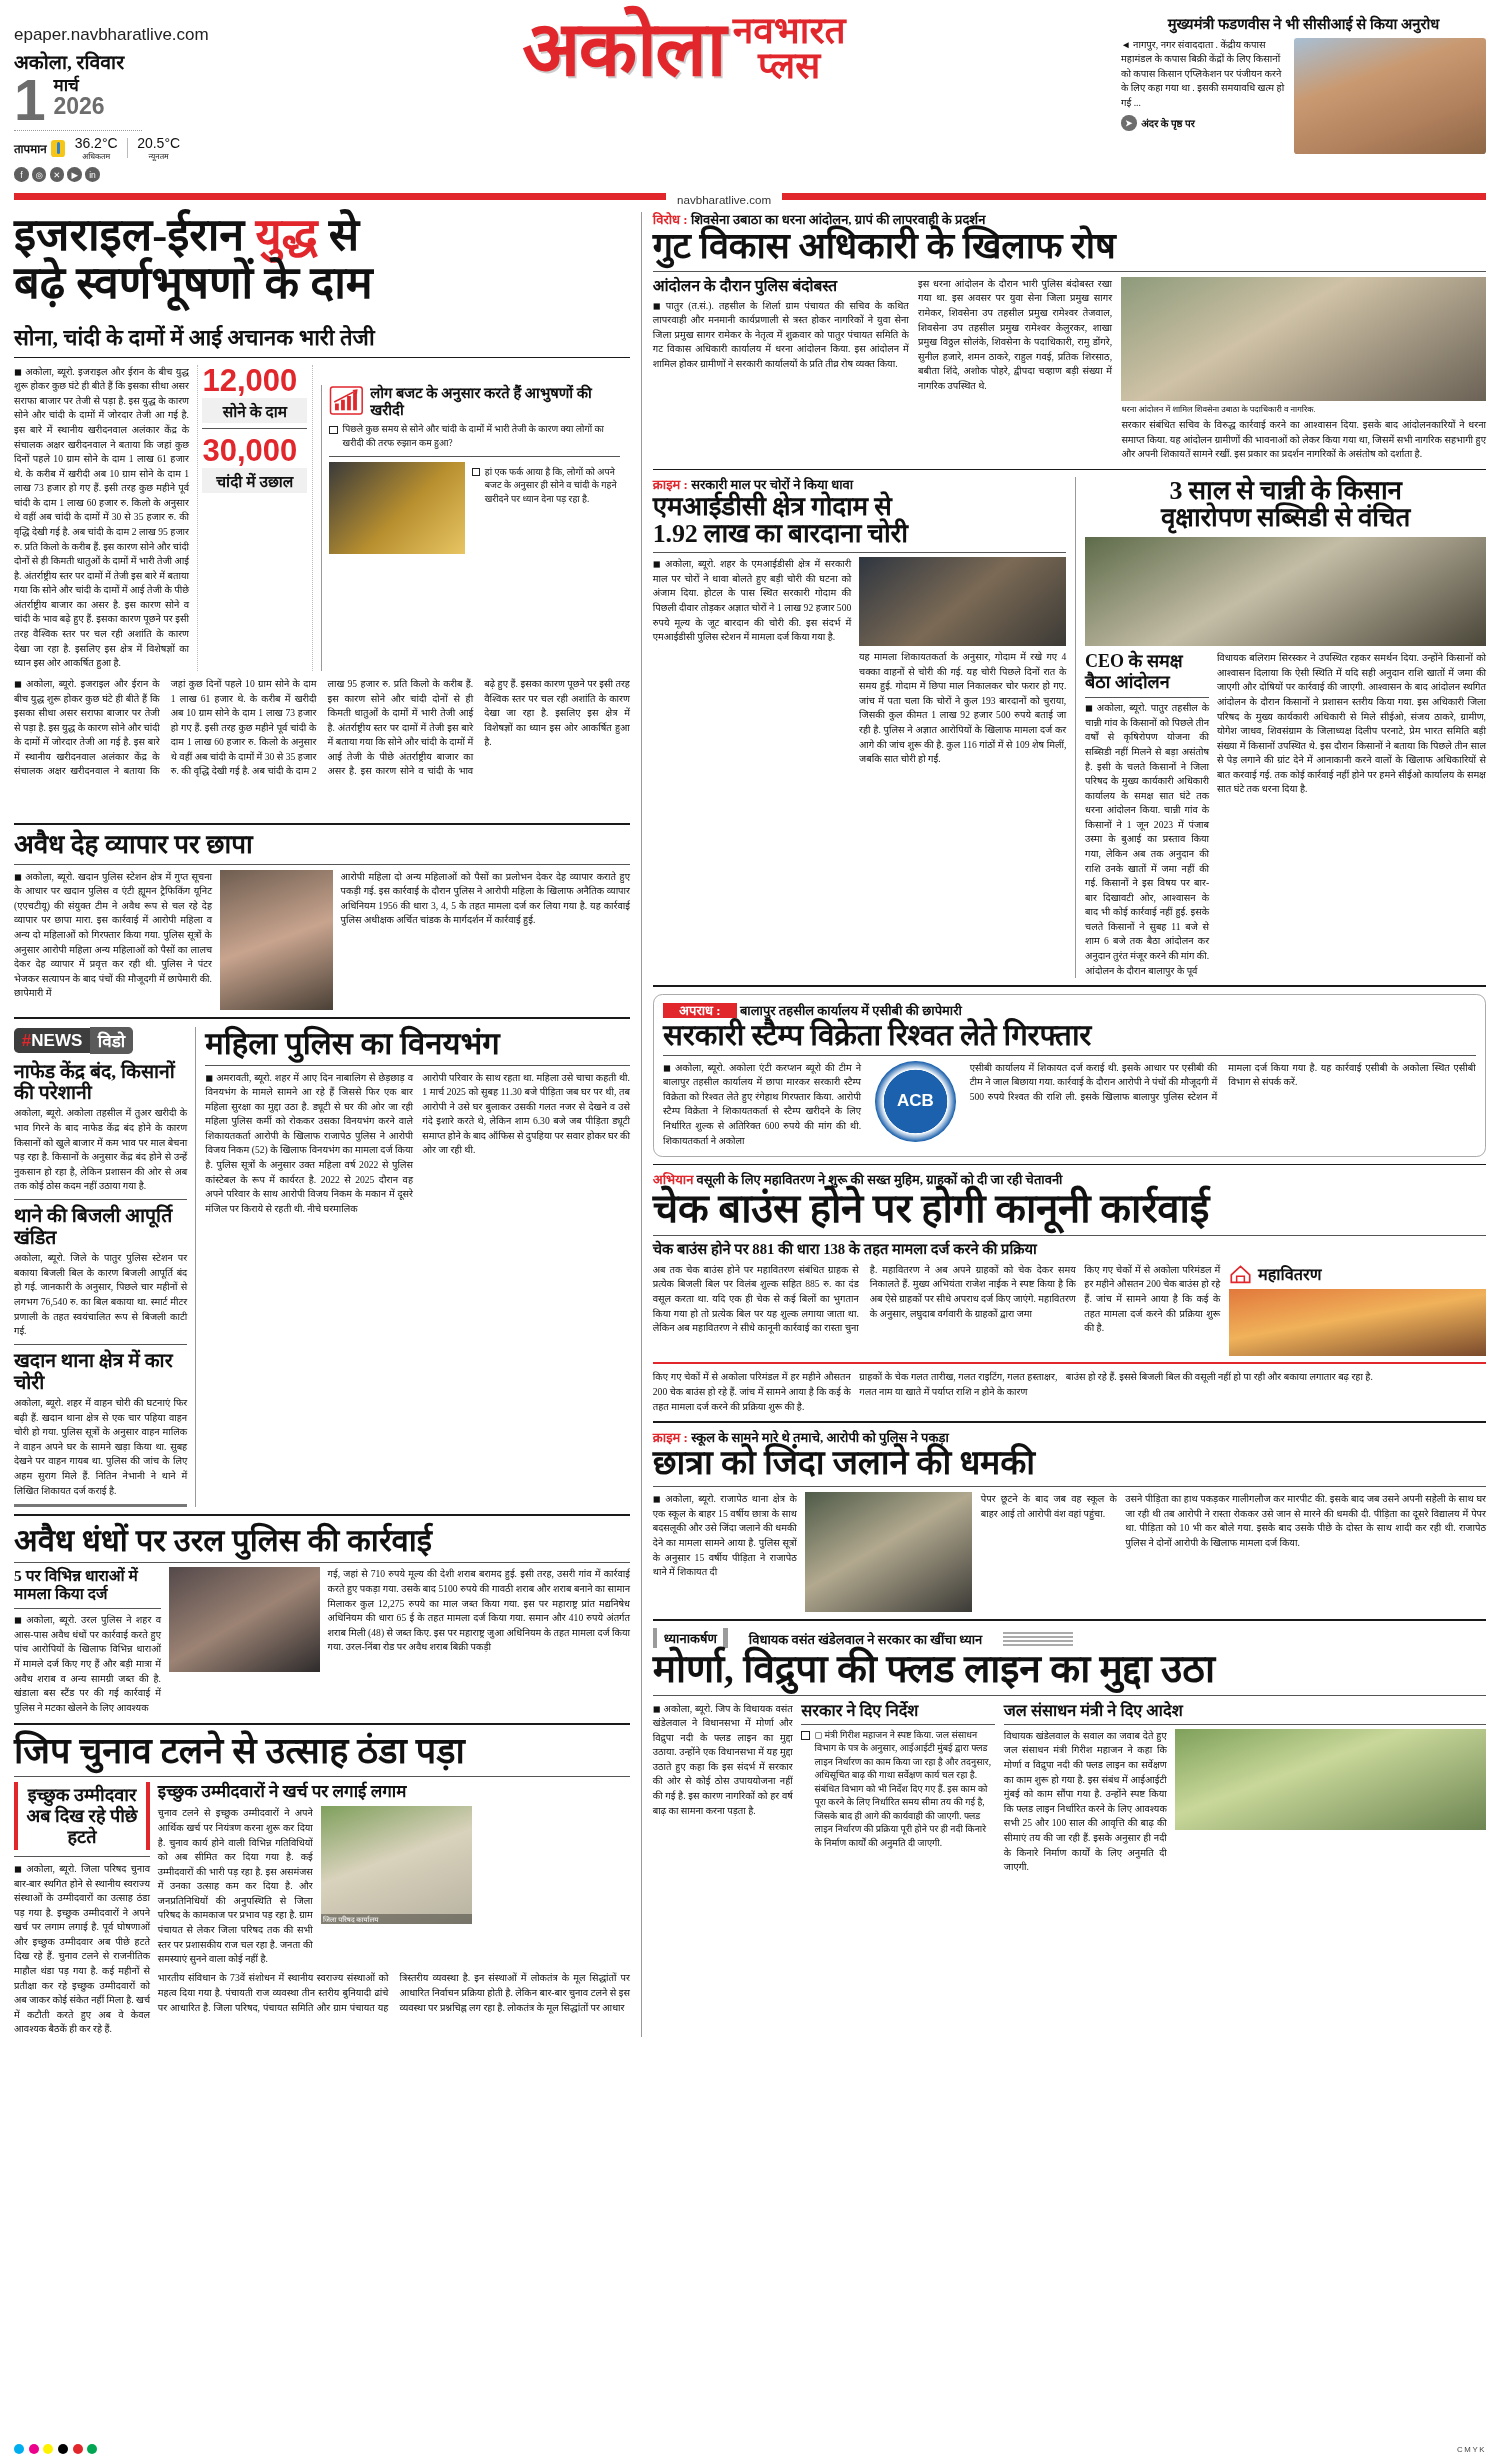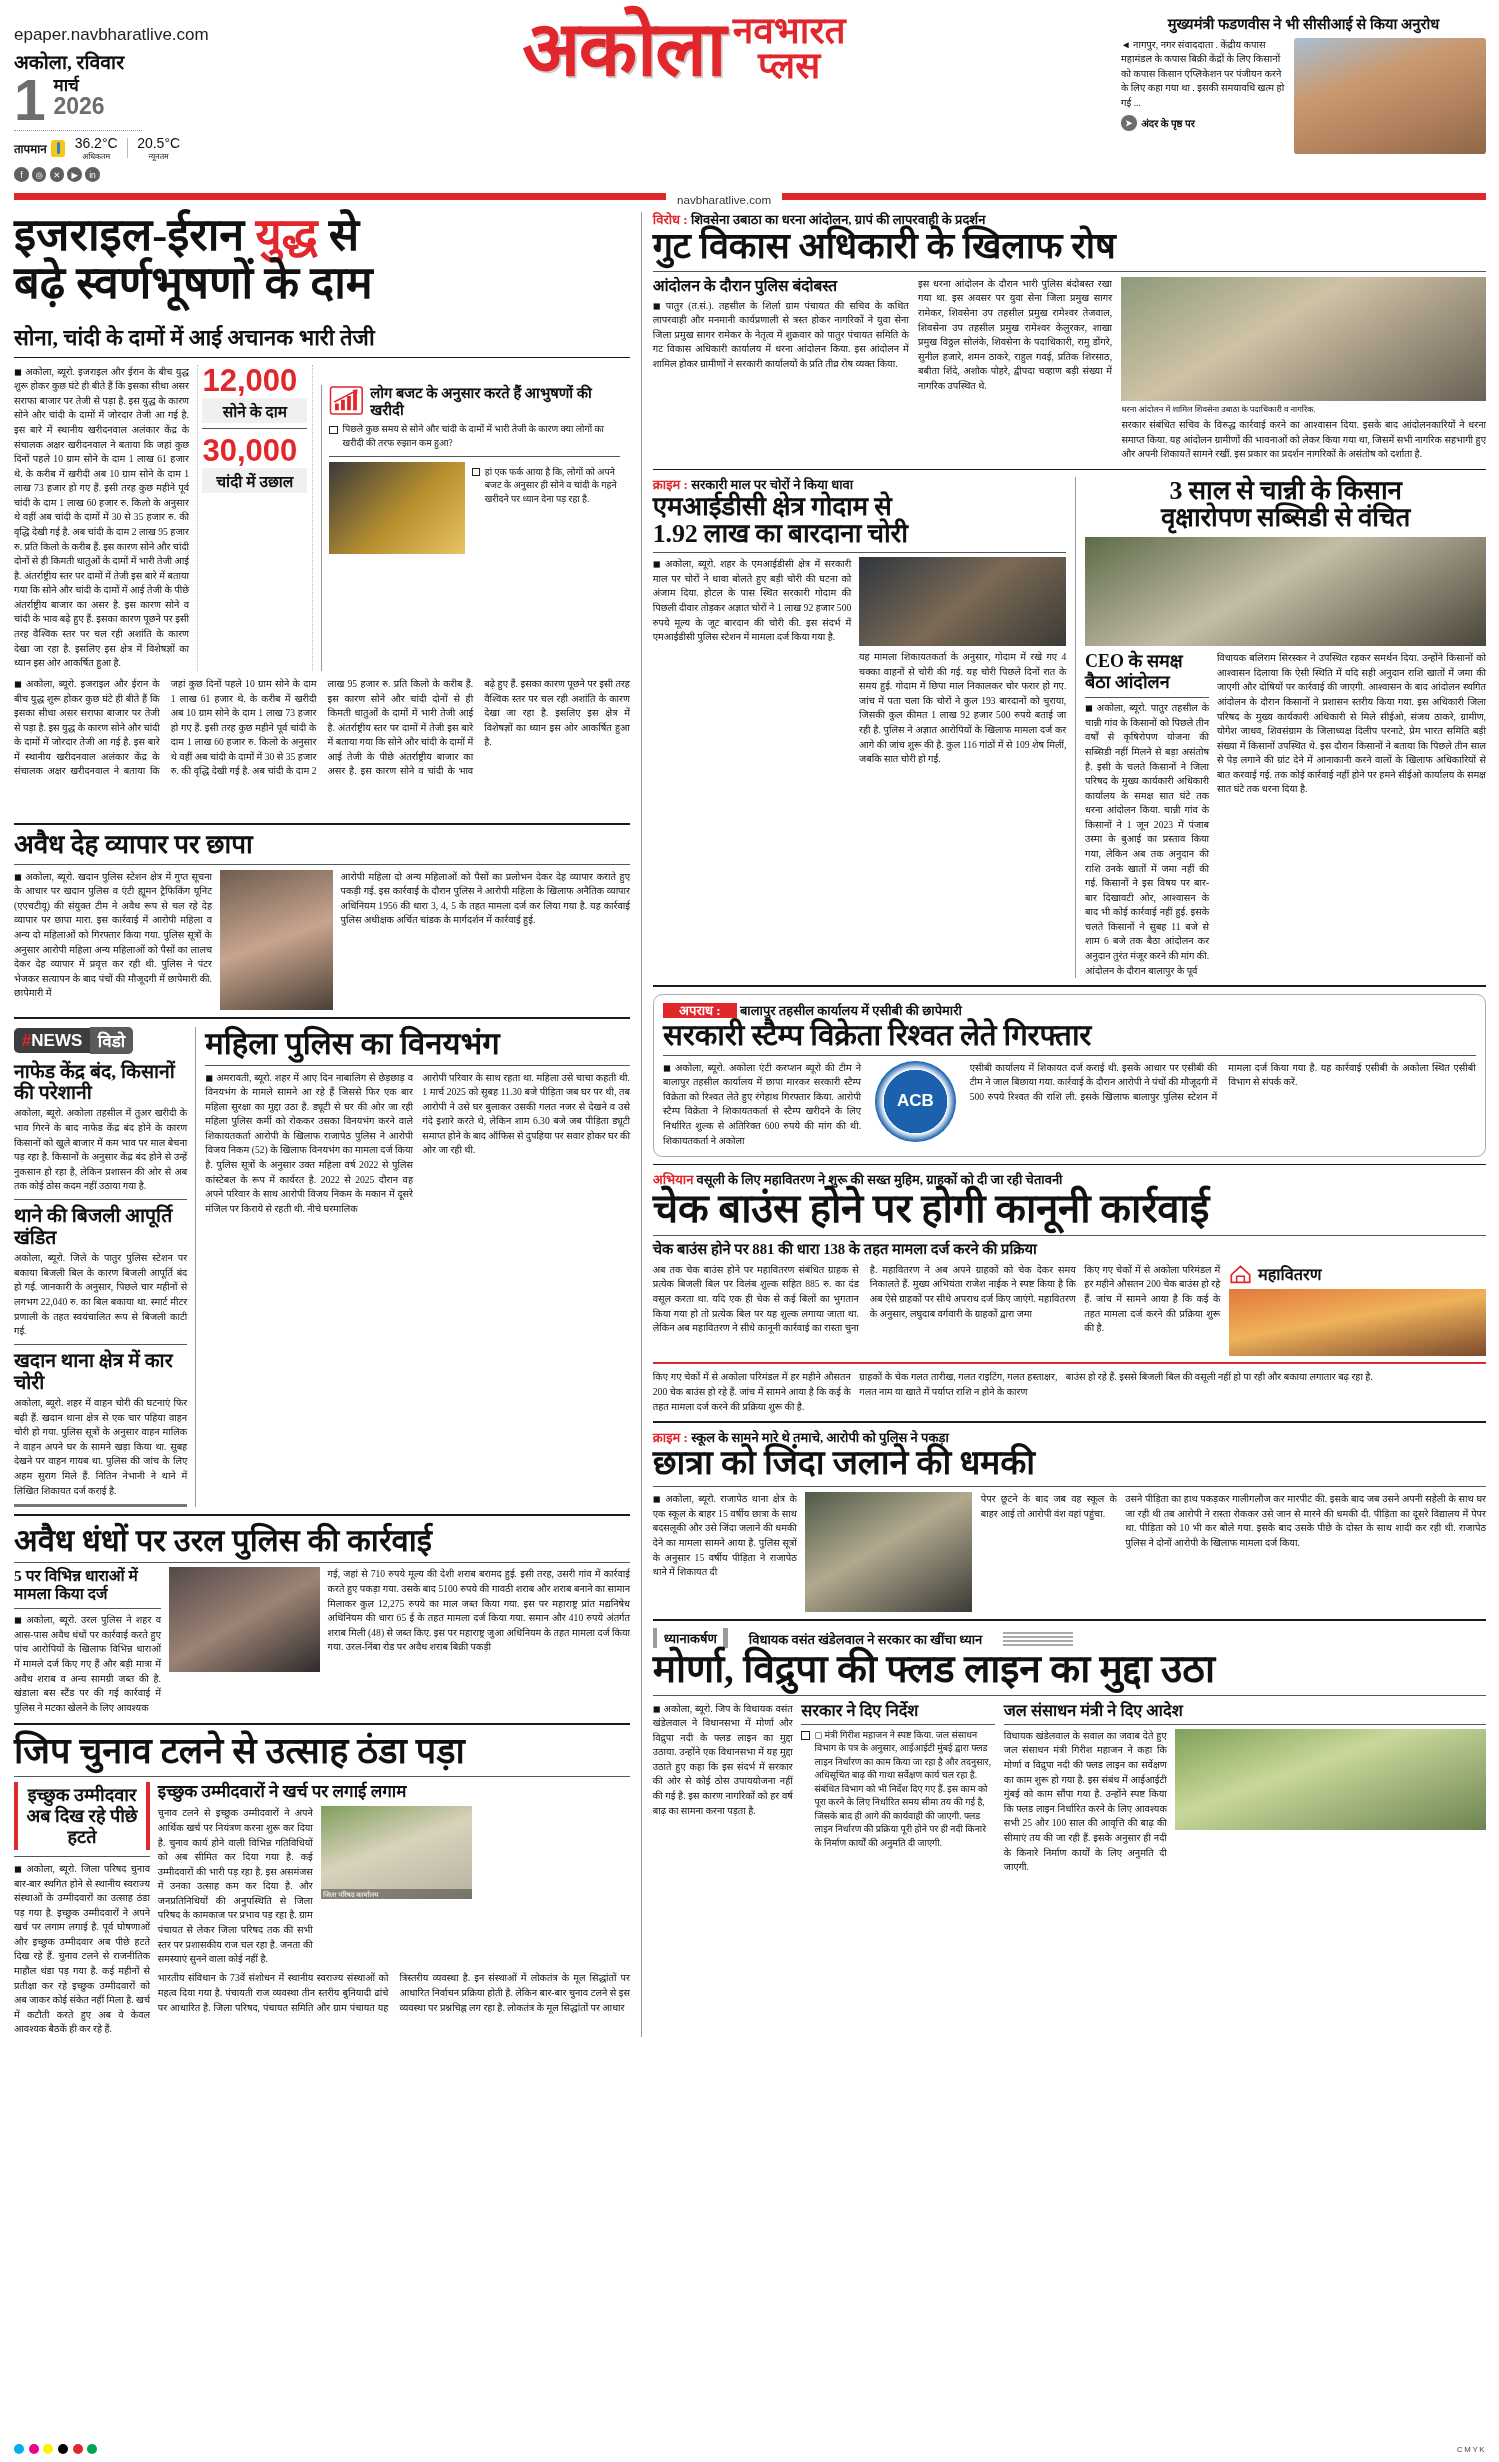--- a/index.html
+++ b/index.html
@@ -266,21 +266,21 @@
           <div class="newsvideo">
             <div class="nv-a">
               <span class="hash">#</span><span>NEWS</span>
             </div>
             <div class="nv-b">विडो</div>
           </div>
           <div class="mini-h">नाफेड केंद्र बंद, किसानों की परेशानी</div>
           <div class="body-txt">अकोला, ब्यूरो. अकोला तहसील में तुअर खरीदी के भाव गिरने के बाद नाफेड केंद्र बंद होने के कारण किसानों को खुले बाजार में कम भाव पर माल बेचना पड़ रहा है. किसानों के अनुसार केंद्र बंद होने से उन्हें नुकसान हो रहा है, लेकिन प्रशासन की ओर से अब तक कोई ठोस कदम नहीं उठाया गया है.</div>
           <div class="rule-thin" style="margin:5.4px 0"></div>
           <div class="mini-h">थाने की बिजली आपूर्ति खंडित</div>
-          <div class="body-txt">अकोला, ब्यूरो. जिले के पातुर पुलिस स्टेशन पर बकाया बिजली बिल के कारण बिजली आपूर्ति बंद हो गई. जानकारी के अनुसार, पिछले चार महीनों से लगभग 22,040 रु. का बिल बकाया था. स्मार्ट मीटर प्रणाली के तहत स्वयंचालित रूप से बिजली काटी गई.</div>
+          <div class="body-txt">अकोला, ब्यूरो. जिले के पातुर पुलिस स्टेशन पर बकाया बिजली बिल के कारण बिजली आपूर्ति बंद हो गई. जानकारी के अनुसार, पिछले चार महीनों से लगभग 76,540 रु. का बिल बकाया था. स्मार्ट मीटर प्रणाली के तहत स्वयंचालित रूप से बिजली काटी गई.</div>
           <div class="rule-thin" style="margin:5.4px 0"></div>
           <div class="mini-h">खदान थाना क्षेत्र में कार चोरी</div>
           <div class="body-txt">अकोला, ब्यूरो. शहर में वाहन चोरी की घटनाएं फिर बढ़ी हैं. खदान थाना क्षेत्र से एक चार पहिया वाहन चोरी हो गया. पुलिस सूत्रों के अनुसार वाहन मालिक ने वाहन अपने घर के सामने खड़ा किया था. सुबह देखने पर वाहन गायब था. पुलिस की जांच के लिए अहम सुराग मिले हैं. नितिन नेभानी ने थाने में लिखित शिकायत दर्ज कराई है.</div>
           <div class="rule" style="margin-top:6.2px;background:#777;height:2.3px"></div>
         </div>
 
         <div style="flex:1">
           <div class="sec-head-lg">महिला पुलिस का विनयभंग</div>
           <div class="rule-thin" style="margin:4.7px 0"></div>
           <div style="display:flex; gap:9.3px;">
@@ -322,21 +322,21 @@
             </div>
             <div class="rule-thin" style="margin:5.4px 0"></div>
             <div class="body-txt">◼ अकोला, ब्यूरो. जिला परिषद चुनाव बार-बार स्थगित होने से स्थानीय स्वराज्य संस्थाओं के उम्मीदवारों का उत्साह ठंडा पड़ गया है. इच्छुक उम्मीदवारों ने अपने खर्च पर लगाम लगाई है. पूर्व घोषणाओं और इच्छुक उम्मीदवार अब पीछे हटते दिख रहे हैं. चुनाव टलने से राजनीतिक माहौल थंडा पड़ गया है. कई महीनों से प्रतीक्षा कर रहे इच्छुक उम्मीदवारों को अब जाकर कोई संकेत नहीं मिला है. खर्च में कटौती करते हुए अब वे केवल आवश्यक बैठकें ही कर रहे हैं.</div>
           </div>
           <div style="flex:1">
             <div class="subhead" style="font-size:17px">इच्छुक उम्मीदवारों ने खर्च पर लगाई लगाम</div>
             <div style="display:flex;gap:7.8px;margin-top:4.7px">
               <div class="body-txt" style="width:155px">चुनाव टलने से इच्छुक उम्मीदवारों ने अपने आर्थिक खर्च पर नियंत्रण करना शुरू कर दिया है. चुनाव कार्य होने वाली विभिन्न गतिविधियों को अब सीमित कर दिया गया है. कई उम्मीदवारों की भारी पड़ रहा है. इस असमंजस में उनका उत्साह कम कर दिया है.
 
 और जनप्रतिनिधियों की अनुपस्थिति से जिला परिषद के कामकाज पर प्रभाव पड़ रहा है. ग्राम पंचायत से लेकर जिला परिषद तक की सभी स्तर पर प्रशासकीय राज चल रहा है. जनता की समस्याएं सुनने वाला कोई नहीं है.</div>
-              <div class="photo" style="width:151px;height:93px;background:linear-gradient(160deg,#7fa05c,#d9d2bc 45%,#b7b2a1)">
+              <div class="photo" style="width:151px;height:118px;background:linear-gradient(160deg,#7fa05c,#d9d2bc 45%,#b7b2a1)">
                 <div class="cap">जिला परिषद कार्यालय</div>
               </div>
             </div>
             <div class="body-txt cols2" style="margin-top:4.7px">भारतीय संविधान के 73वें संशोधन में स्थानीय स्वराज्य संस्थाओं को महत्व दिया गया है. पंचायती राज व्यवस्था तीन स्तरीय बुनियादी ढांचे पर आधारित है. जिला परिषद, पंचायत समिति और ग्राम पंचायत यह त्रिस्तरीय व्यवस्था है. इन संस्थाओं में लोकतंत्र के मूल सिद्धांतों पर आधारित निर्वाचन प्रक्रिया होती है. लेकिन बार-बार चुनाव टलने से इस व्यवस्था पर प्रश्नचिह्न लग रहा है. लोकतंत्र के मूल सिद्धांतों पर आधार</div>
           </div>
         </div>
       </div>
     </div>
 
     <div class="vdiv"></div>

